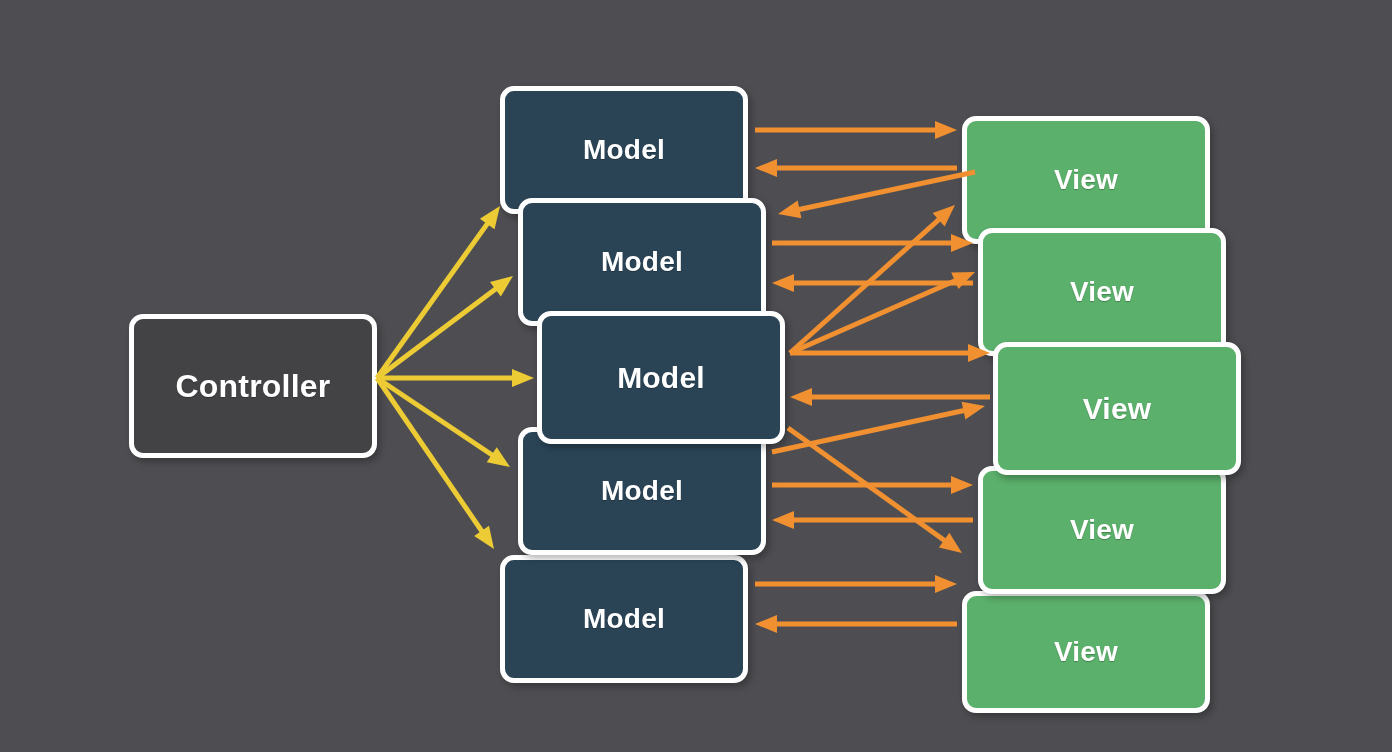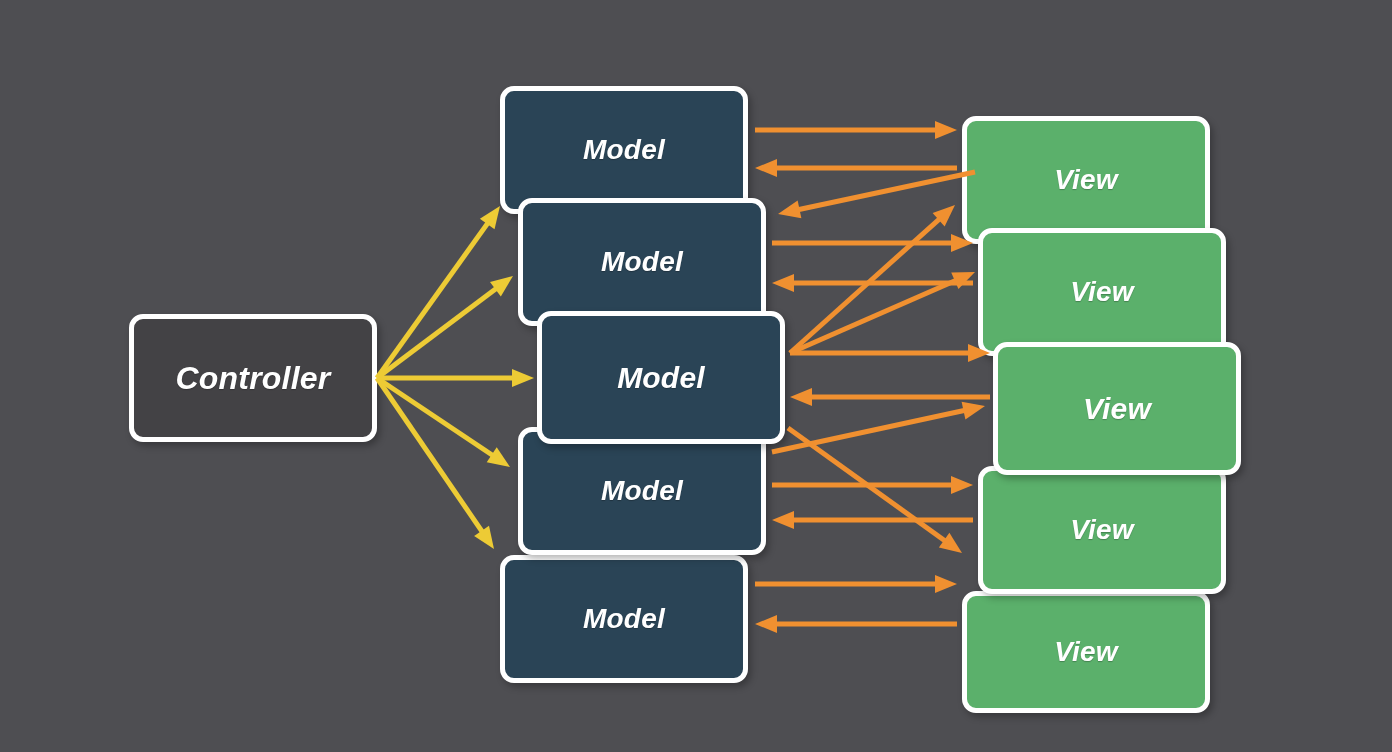--- a/index.html
+++ b/index.html
@@ -32,21 +32,20 @@
     box-sizing: border-box;
     border: 5px solid #ffffff;
     border-radius: 14px;
     display: flex;
     align-items: center;
     justify-content: center;
     color: #ffffff;
     font-weight: bold;
     letter-spacing: 0.2px;
     box-shadow: 3px 4px 7px rgba(0,0,0,0.28);
-    font-style: italic;
   }
   .node-label {
     display: block;
     line-height: 1;
     text-shadow: 0 1px 1px rgba(0,0,0,0.25);
   }
   .controller {
     background: #434245;
   }
   .model {
@@ -55,21 +54,21 @@
   .view {
     background: #5bb06b;
     margin-top: 30px;
   }
 </style>
 </head>
 <body>
 
 <div id="stage">
 
-  <div class="node controller" id="controller-node" style="left: 129px; top: 314px; width: 248px; height: 128px; font-size: 32px; z-index: 11; text-align: right;">
+  <div class="node controller" id="controller-node" style="left: 129px; top: 314px; width: 248px; height: 144px; font-size: 32px; z-index: 11; text-align: right;">
     <span class="node-label">Controller</span>
   </div>
 
   <div class="node model" id="model-node-0" style="left: 500px; top: 86px; width: 248px; height: 128px; font-size: 28px; z-index: 11;">
     <span class="node-label">Model</span>
   </div>
   <div class="node model" id="model-node-1" style="left: 518px; top: 198px; width: 248px; height: 128px; font-size: 28px; z-index: 12;">
     <span class="node-label">Model</span>
   </div>
   <div class="node model" id="model-node-2" style="left: 537px; top: 311px; width: 248px; height: 133px; font-size: 30px; z-index: 14;">

